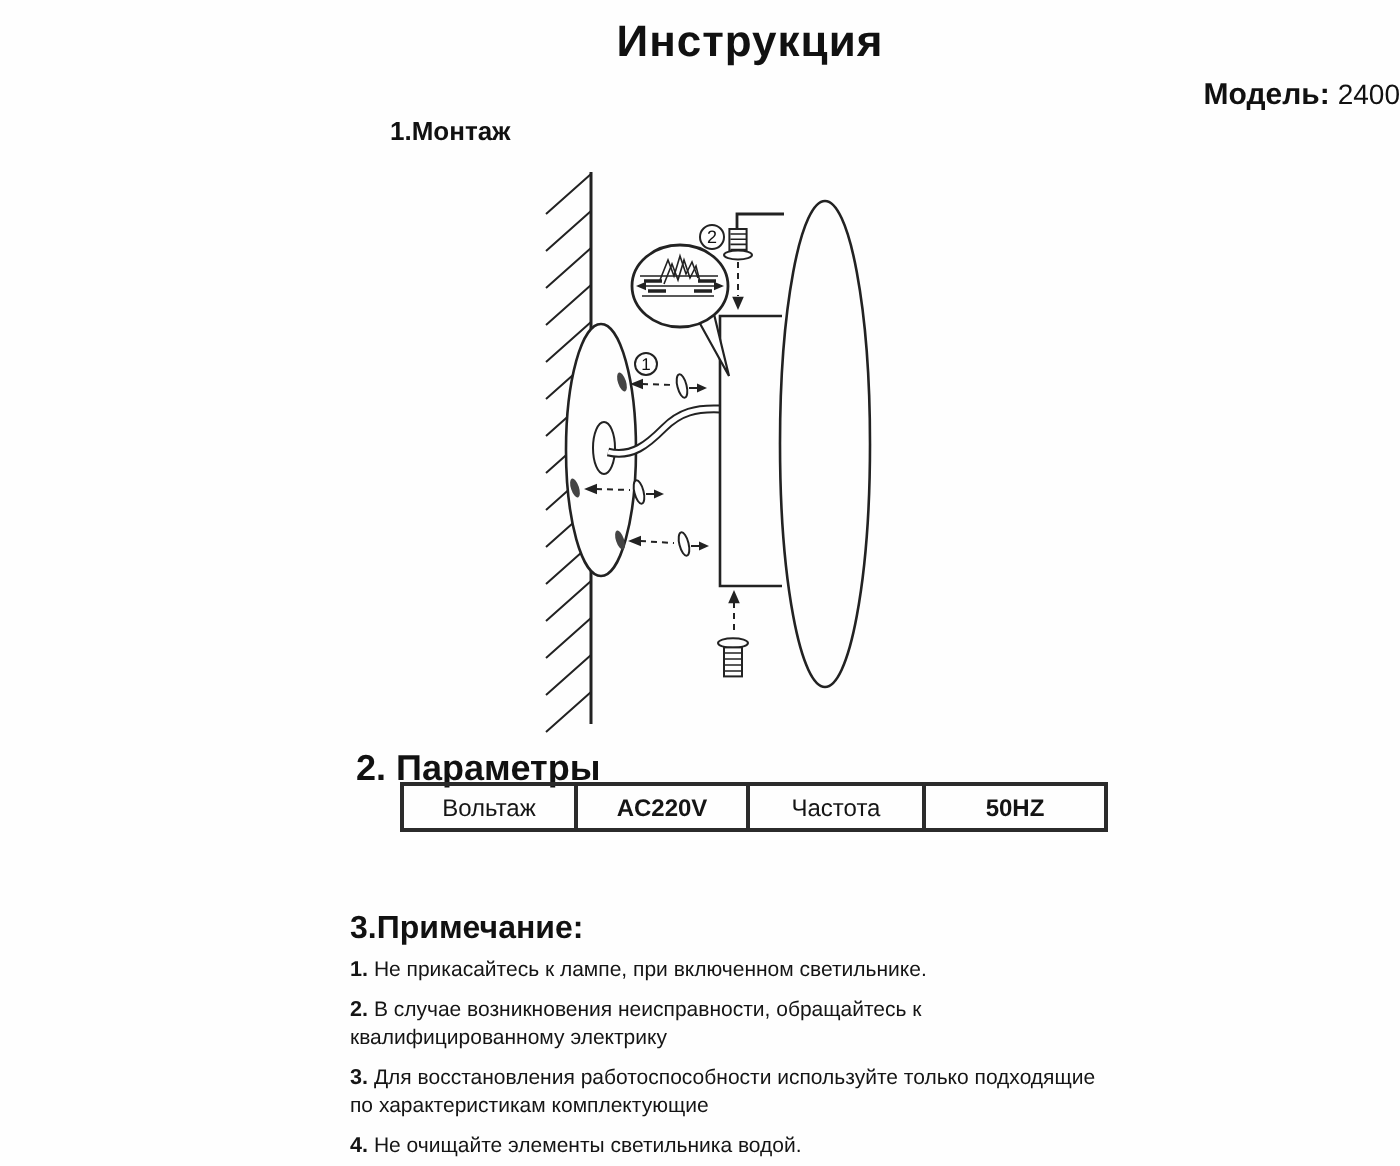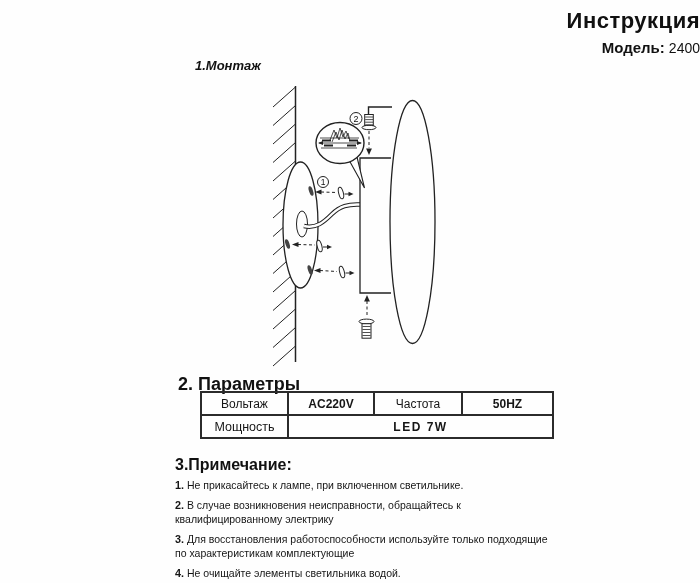--- a/index.html
+++ b/index.html
@@ -2,29 +2,29 @@
 <html><head>
 <meta charset="utf-8">
 <style>
   html,body{margin:0;padding:0;}
   body{
     width:700px;height:583px;position:relative;background:#fefefe;
     font-family:"Liberation Sans",sans-serif;color:#111;overflow:hidden;
   }
   .abs{position:absolute;}
   .page-title{
-    left:50px;top:8px;width:650px;text-align:right;
+    left:50px;top:8px;width:650px;text-align:center;
     font-size:22px;font-weight:bold;letter-spacing:.5px;
   }
   .model-line{
     left:50px;top:39px;width:650px;text-align:right;font-size:14px;
   }
   .model-line .lbl{font-weight:bold;font-size:15px;}
   .model-line .val{font-size:14px;margin-left:4px;}
-  .h-mount{left:195px;top:58px;font-size:13px;font-weight:bold;font-style:italic;}
+  .h-mount{left:195px;top:58px;font-size:13px;font-weight:bold;}
   .h-params{left:178px;top:374px;font-size:18px;font-weight:bold;}
   .h-notes{left:175px;top:456px;font-size:16px;font-weight:bold;}
   table.params{
     position:absolute;left:178px;top:391px;border-collapse:collapse;
     table-layout:fixed;
     margin-left:22px;
   }
   table.params td{
     border:2px solid #2b2b2b;text-align:center;vertical-align:middle;
     height:21px;padding:0;font-size:12px;color:#151515;
@@ -142,24 +142,20 @@
 <div class="abs h-params">2. Параметры</div>
 
 <table class="params">
   <tbody>
       <tr>
     <td class="w1">Вольтаж</td>
     <td class="w2 bold">AC220V</td>
     <td class="w3">Частота</td>
     <td class="w4 bold">50HZ</td>
   </tr>
-  <tr>
-    <td style="font-size:12.5px">Мощность</td>
-    <td colspan="3" class="power-val">LED 7W</td>
-  </tr>
 </tbody>
   </table>
 
 <div class="abs h-notes">3.Примечание:</div>
 
 <div class="abs notes">
   <div class="note"><b>1.</b> <span>Не прикасайтесь к лампе, при включенном светильнике.</span></div>
   <div class="note"><b>2.</b> <span>В случае возникновения неисправности, обращайтесь к квалифицированному электрику</span></div>
   <div class="note"><b>3.</b> <span>Для восстановления работоспособности используйте только подходящие по характеристикам комплектующие</span></div>
   <div class="note"><b>4.</b> <span>Не очищайте элементы светильника водой.</span></div>

